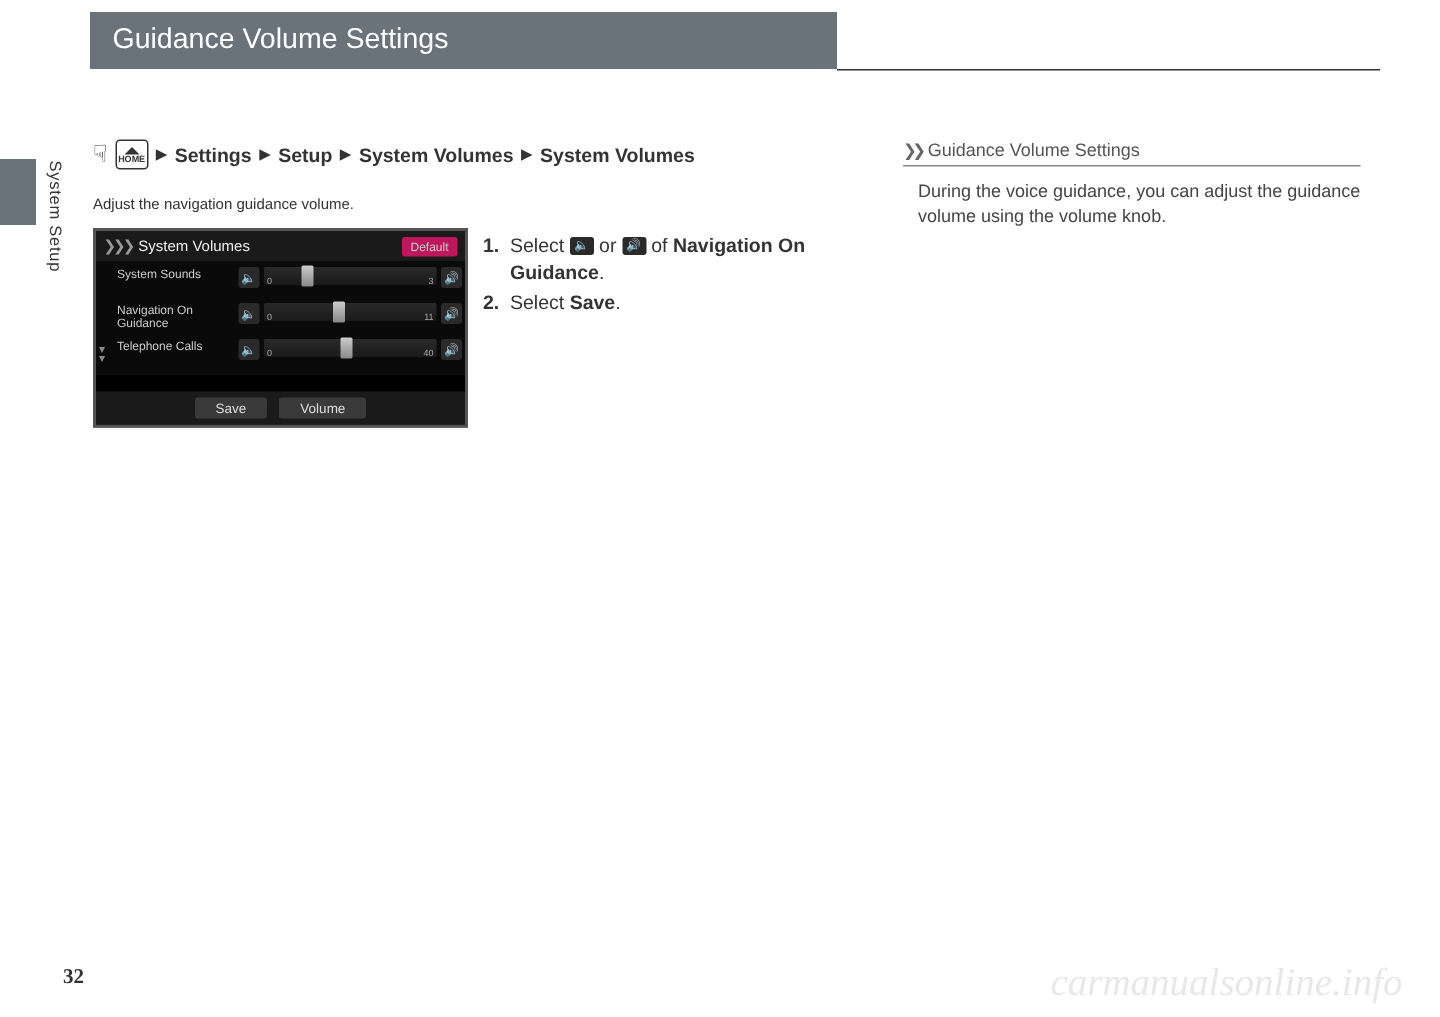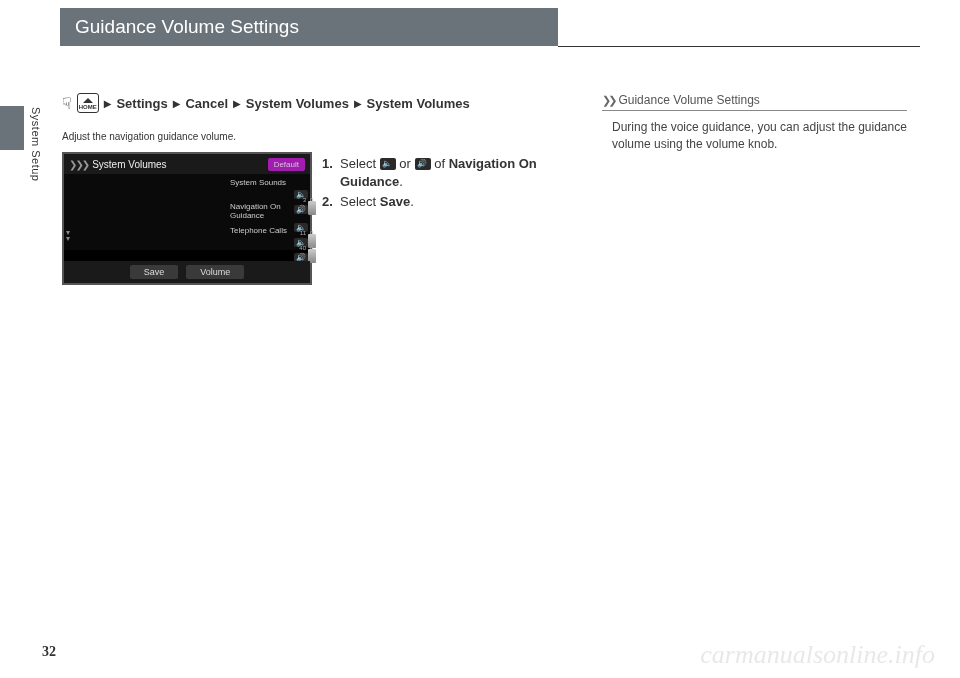--- a/index.html
+++ b/index.html
@@ -112,21 +112,21 @@
       justify-content: space-between;
       align-items: center;
       padding: 3px 5px;
       background: #1a1a1a;
       height: 20px;
     }
     .ss-header-left { display: flex; align-items: center; gap: 4px; }
     .ss-chev { color: #999; letter-spacing: -2px; font-size: 10px; }
     .ss-title { color: #eee; font-size: 10px; }
     .ss-default {
-      background: #a21caf;
+      background: #be185d;
       padding: 2px 6px;
       border-radius: 2px;
       color: #ccc;
       font-size: 8px;
       margin-left: 20px;
     }
     .ss-body {
       padding: 4px 2px 0 2px;
       background: #0a0a0a;
       position: relative;
@@ -138,25 +138,24 @@
       width: 12px;
       display: flex;
       flex-direction: column;
       align-items: center;
       color: #888;
       font-size: 8px;
       line-height: 6px;
     }
     .ss-row {
       display: flex;
-      align-items: flex-end;
+      align-items: flex-start;
       height: 24px;
       gap: 3px;
       padding-left: 12px;
-      flex-direction: column;
     }
     .ss-label { width: 78px; color: #ccc; font-size: 8px; }
     .ss-btn {
       width: 14px;
       height: 14px;
       background: #2a2a2a;
       display: flex;
       align-items: center;
       justify-content: center;
       font-size: 8px;
@@ -283,21 +282,21 @@
 <div class="side-label">System Setup</div>
 
 <div class="breadcrumb">
   <span class="finger-icon">☟</span>
   <span class="home-icon">
       <span>HOME</span>
     </span>
   <span class="tri">▶</span>
   <span class="bc-bold">Settings</span>
   <span class="tri">▶</span>
-  <span class="bc-bold">Cancel</span>
+  <span class="bc-bold">Setup</span>
   <span class="tri">▶</span>
   <span class="bc-bold">System Volumes</span>
   <span class="tri">▶</span>
   <span class="bc-bold">System Volumes</span>
 </div>
 
 <div class="intro-text">Adjust the navigation guidance volume.</div>
 
 <div class="screenshot">
   <div class="ss-header">

